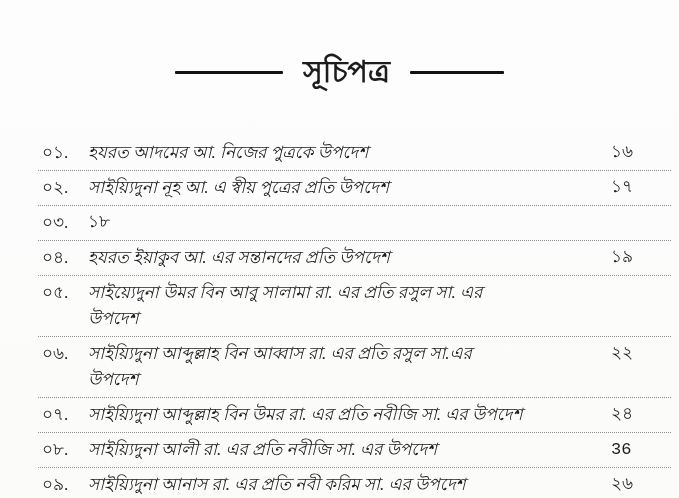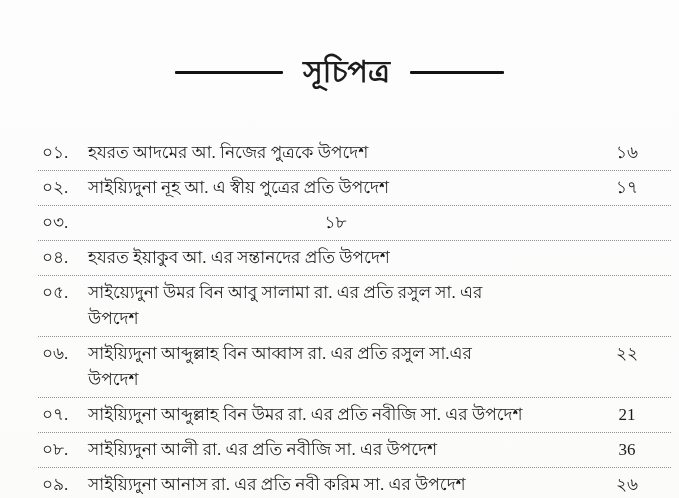--- a/index.html
+++ b/index.html
@@ -56,25 +56,27 @@
     line-height: 26px;
     padding-left: 4px;
   }
   .entry-title {
     line-height: 26px;
   }
   .entry-line {
     display: block;
     white-space: nowrap;
     line-height: 26px;
+    font-style: italic;
   }
   .entry-page {
     line-height: 26px;
-    text-align: center;
+    text-align: left;
     padding-right: 28px;
+    font-family: Liberation Mono, monospace;
   }
 </style>
 </head>
 <body>
 
 <div class="page">
 
   <div class="title-block">
     <span class="title-rule left"></span>
     <span class="page-title">সূচিপত্র</span>
@@ -101,20 +103,21 @@
     <div class="toc-row">
       <span class="entry-number">০৩.</span>
       <span class="entry-page">১৮</span>
     </div>
 
     <div class="toc-row">
       <span class="entry-number">০৪.</span>
       <span class="entry-title">
           <span class="entry-line">হযরত ইয়াকুব আ. এর সন্তানদের প্রতি উপদেশ</span>
         </span>
+      <span class="entry-page">১৯</span>
     </div>
 
     <div class="toc-row">
       <span class="entry-number">০৫.</span>
       <span class="entry-title">
           <span class="entry-line">সাইয়্যেদুনা উমর বিন আবু সালামা রা. এর প্রতি রসুল সা. এর</span>
           <span class="entry-line">উপদেশ</span>
         </span>
     </div>
 
@@ -125,21 +128,21 @@
           <span class="entry-line">উপদেশ</span>
         </span>
       <span class="entry-page">২২</span>
     </div>
 
     <div class="toc-row">
       <span class="entry-number">০৭.</span>
       <span class="entry-title">
           <span class="entry-line">সাইয়্যিদুনা আব্দুল্লাহ বিন উমর রা. এর প্রতি নবীজি সা. এর উপদেশ</span>
         </span>
-      <span class="entry-page">21</span>
+      <span class="entry-page">২৪</span>
     </div>
 
     <div class="toc-row">
       <span class="entry-number">০৮.</span>
       <span class="entry-title">
           <span class="entry-line">সাইয়্যিদুনা আলী রা. এর প্রতি নবীজি সা. এর উপদেশ</span>
         </span>
       <span class="entry-page">36</span>
     </div>
 

